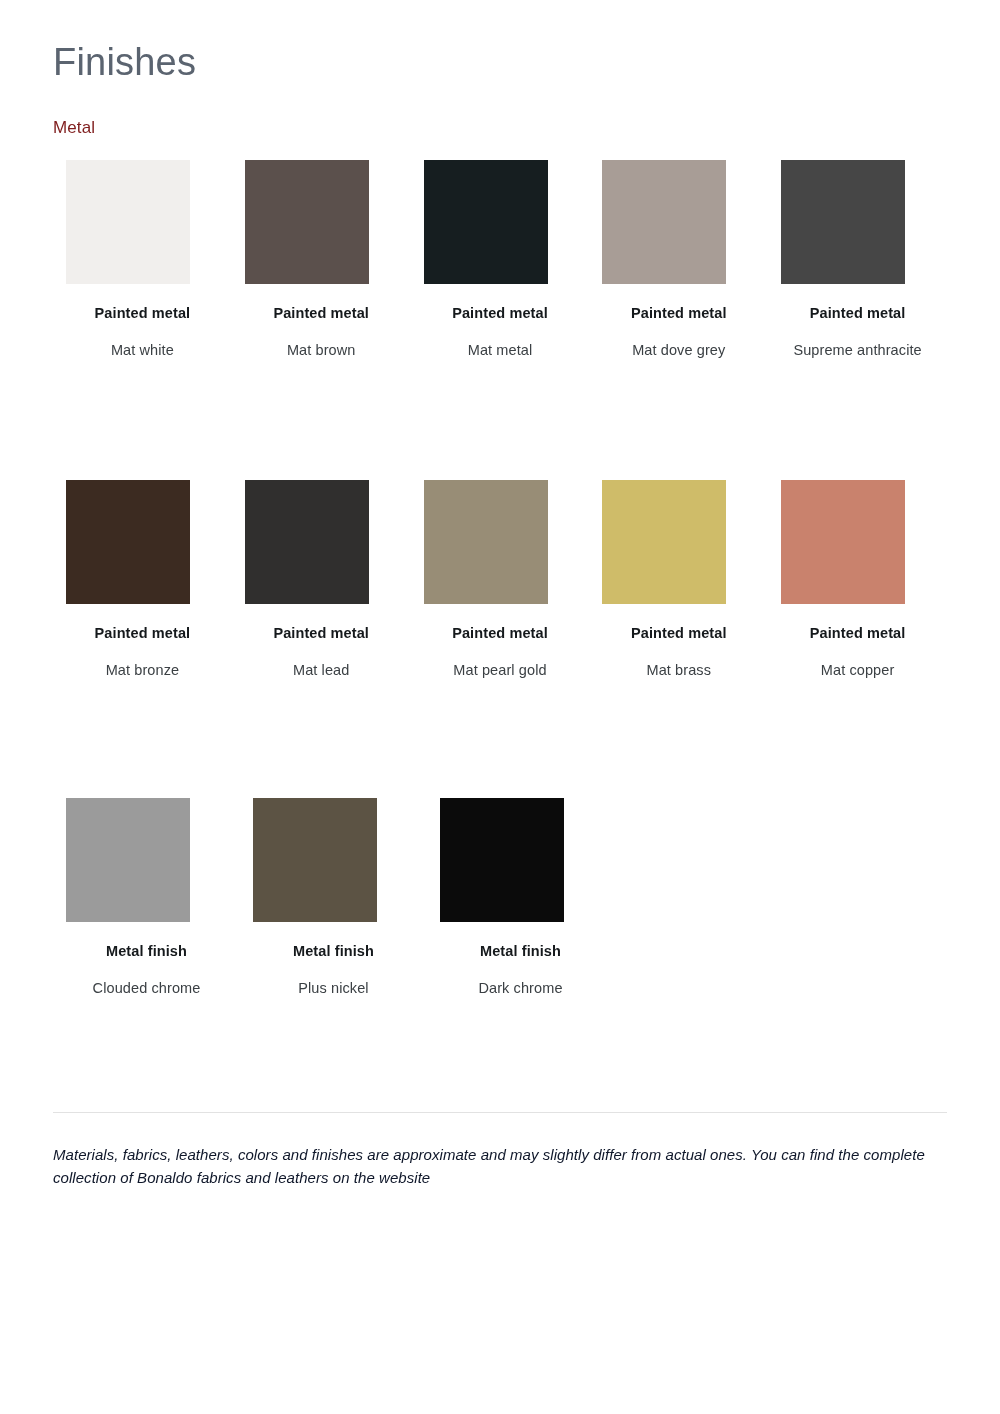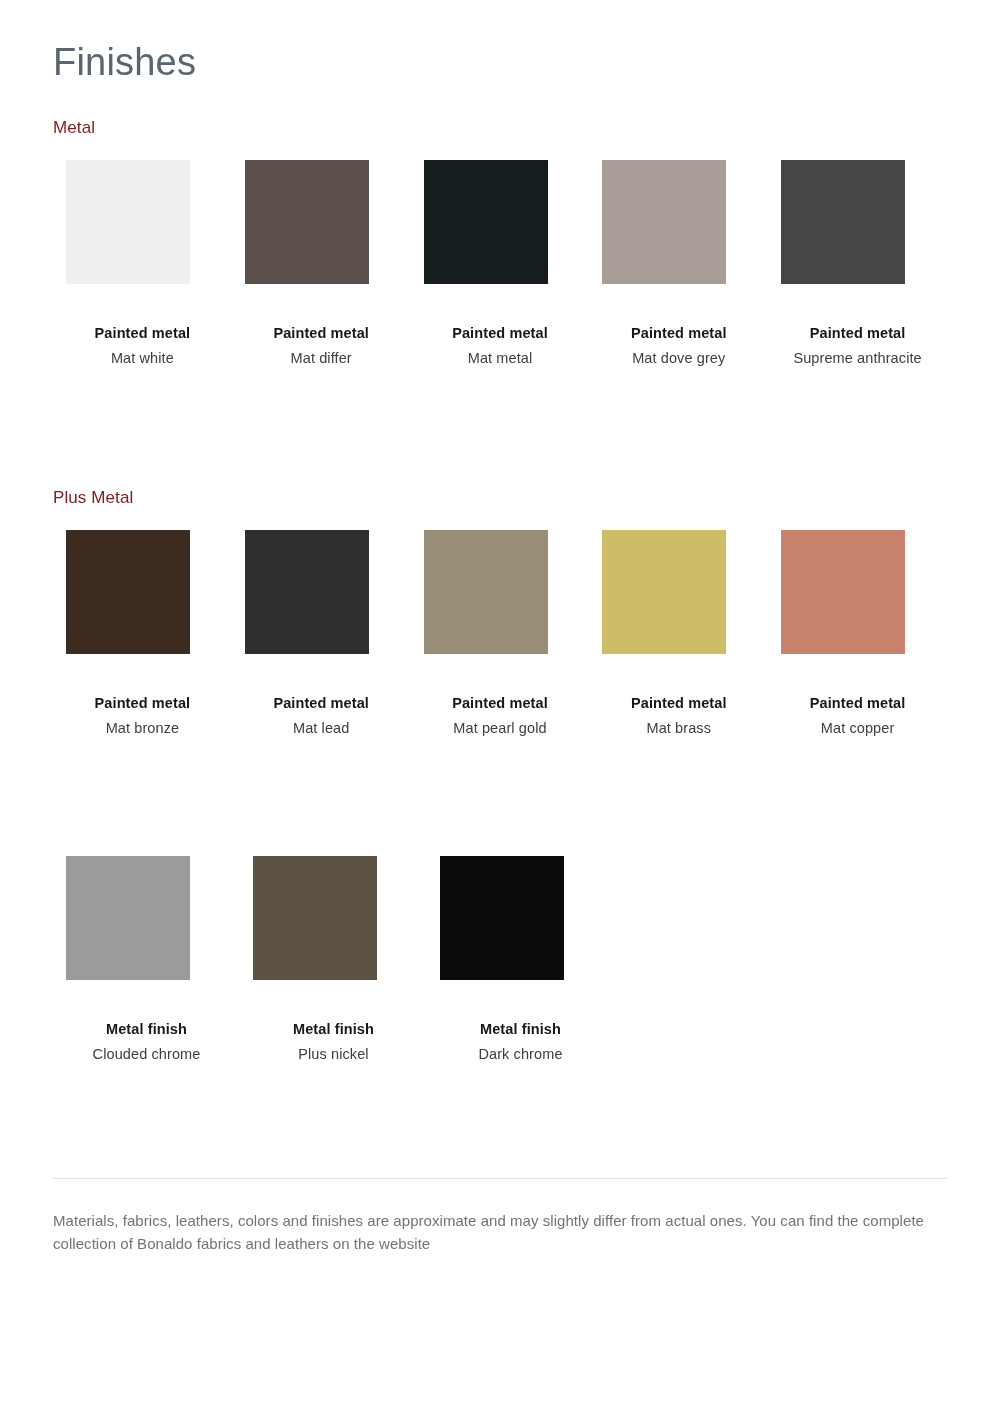--- a/index.html
+++ b/index.html
@@ -56,21 +56,20 @@
   .swatch-row {
     display: flex;
     margin-top: 22px;
   }
   .swatch-cell {
     width: 187px;
     margin-right: 0;
     display: flex;
     flex-direction: column;
     align-items: center;
-    gap: 20px;
   }
   .swatch-chip {
     width: 124px;
     height: 124px;
     align-self: flex-start;
     margin-left: 13px;
     border-radius: 0;
   }
   .swatch-caption {
     margin-top: 19px;
@@ -83,39 +82,40 @@
     color: #15191c;
     line-height: 1.45;
     letter-spacing: 0.1px;
   }
   .swatch-sub {
     font-size: 14.5px;
     font-weight: 400;
     color: #3b4044;
     line-height: 1.45;
     letter-spacing: 0.1px;
-    margin-top: 4px;
+    margin-top: 16px;
   }
 
   .group-2 { margin-top: 119px; }
   .group-3 { margin-top: 117px; }
 
   .divider {
     margin-top: 113px;
     height: 1px;
     background: #e2e2e2;
     width: 100%;
   }
   .footer-note {
     margin-top: 30px;
     font-size: 15px;
     line-height: 1.55;
-    color: #737373;
+    color: #0f172a;
     max-width: 880px;
     letter-spacing: 0.05px;
+    font-style: italic;
   }
 </style>
 </head>
 <body>
 
 <div class="page">
 
   <h1 class="page-title">Finishes</h1>
 
 
@@ -128,21 +128,21 @@
         <div class="swatch-caption">
           <div class="swatch-name">Painted metal</div>
           <div class="swatch-sub">Mat white</div>
         </div>
       </div>
 
       <div class="swatch-cell">
         <div class="swatch-chip" style="background:#5b504c"></div>
         <div class="swatch-caption">
           <div class="swatch-name">Painted metal</div>
-          <div class="swatch-sub">Mat differ</div>
+          <div class="swatch-sub">Mat brown</div>
         </div>
       </div>
 
       <div class="swatch-cell">
         <div class="swatch-chip" style="background:#161e20"></div>
         <div class="swatch-caption">
           <div class="swatch-name">Painted metal</div>
           <div class="swatch-sub">Mat metal</div>
         </div>
       </div>
@@ -160,21 +160,20 @@
         <div class="swatch-caption">
           <div class="swatch-name">Painted metal</div>
           <div class="swatch-sub">Supreme anthracite</div>
         </div>
       </div>
 
     </div>
   </div>
 
   <div class="group group-2">
-    <div class="group-label">Plus Metal</div>
     <div class="swatch-row">
 
       <div class="swatch-cell">
         <div class="swatch-chip" style="background:#3c2b21"></div>
         <div class="swatch-caption">
           <div class="swatch-name">Painted metal</div>
           <div class="swatch-sub">Mat bronze</div>
         </div>
       </div>
 

